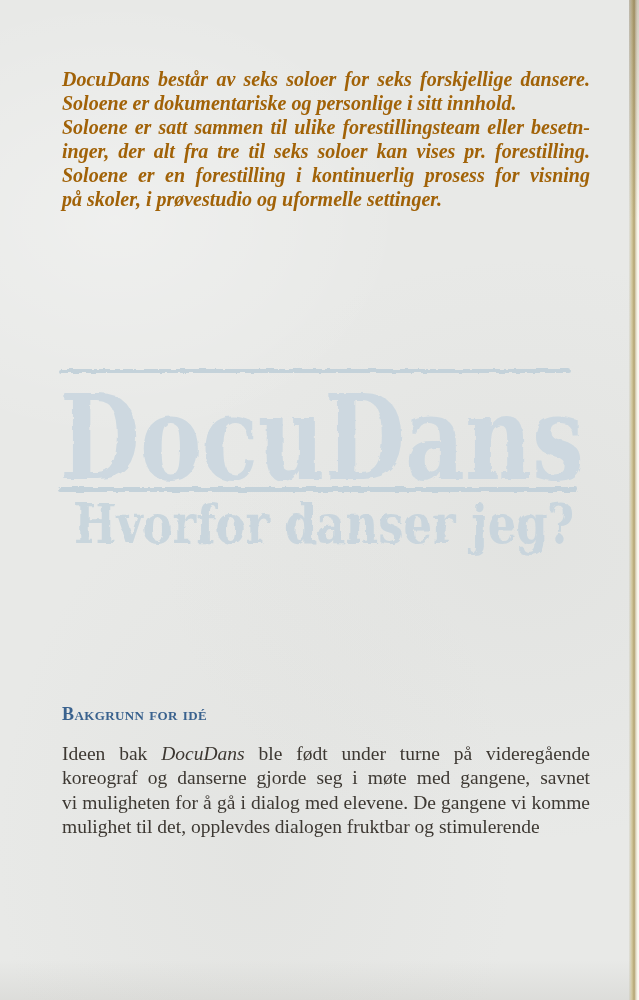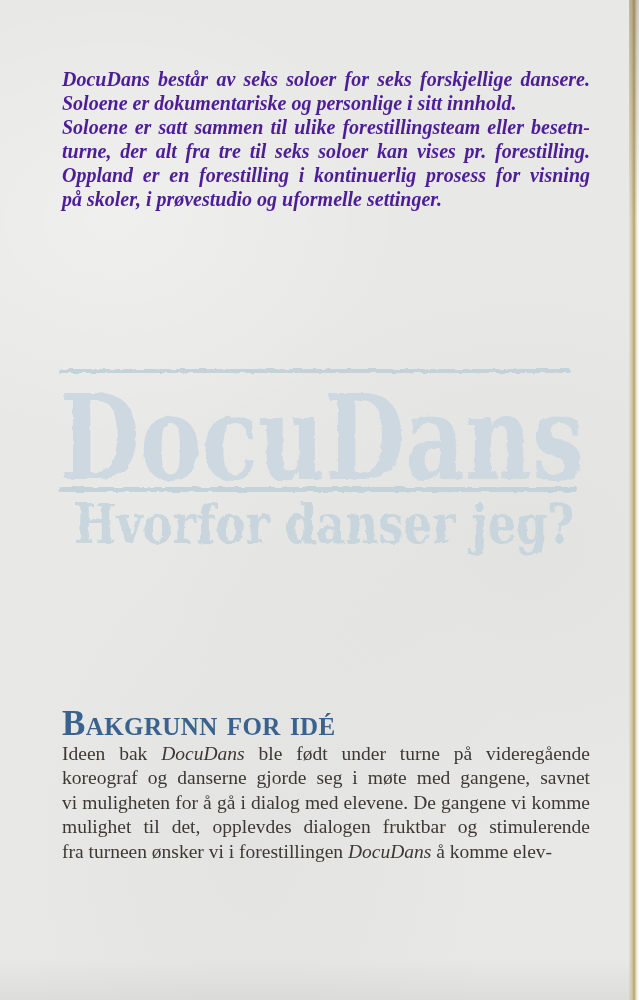--- a/index.html
+++ b/index.html
@@ -34,40 +34,40 @@
   }
   .scan-edge-right::before {
     content: ""; position: absolute; inset: 0;
     background: linear-gradient(to bottom, rgba(90,70,40,0.25), rgba(90,70,40,0) 22%);
   }
 
   .intro {
     position: absolute; left: 62px; top: 68px; width: 528px;
     font-size: 20px; line-height: 23.9px;
     font-weight: bold; font-style: italic;
-    color: #4c1d95;
+    color: #a16207;
     text-align: justify;
   }
   .intro .line { text-align-last: justify; }
   .intro .line:nth-child(2),
   .intro .line:nth-child(6) { text-align-last: left; }
 
   .watermark {
     position: absolute; left: 56px; top: 366px;
     width: 532px; height: 195px;
   }
   .watermark svg { display: block; width: 100%; height: 100%; }
   .watermark text {
     font-family: "DejaVu Serif", serif;
     font-weight: bold;
   }
 
   .section-heading {
     position: absolute; left: 62px; top: 704px;
-    font-size: 35px; font-weight: bold;
+    font-size: 18px; font-weight: bold;
     font-variant: small-caps;
     letter-spacing: 0.4px;
     color: #3a628e;
   }
 
   .body-text {
     position: absolute; left: 62px; top: 742px; width: 528px;
     font-size: 19.5px; line-height: 24.4px;
     color: #3d3832;
     text-align: justify;
@@ -78,22 +78,22 @@
 </style>
 </head>
 <body>
 
 <div class="paper-texture"></div>
 
 <div class="intro">
     <div class="line">DocuDans består av seks soloer for seks forskjellige dansere.</div>
     <div class="line">Soloene er dokumentariske og personlige i sitt innhold.</div>
     <div class="line">Soloene er satt sammen til ulike forestillingsteam eller besetn-</div>
-    <div class="line">turne, der alt fra tre til seks soloer kan vises pr. forestilling.</div>
-    <div class="line">Oppland er en forestilling i kontinuerlig prosess for visning</div>
+    <div class="line">inger, der alt fra tre til seks soloer kan vises pr. forestilling.</div>
+    <div class="line">Soloene er en forestilling i kontinuerlig prosess for visning</div>
     <div class="line">på skoler, i prøvestudio og uformelle settinger.</div>
   </div>
 
 <div class="watermark">
   <svg viewBox="0 0 532 195" xmlns="http://www.w3.org/2000/svg">
     <defs>
       <filter id="rough" x="-5%" y="-5%" width="110%" height="110%">
         <feTurbulence type="fractalNoise" baseFrequency="0.12" numOctaves="2" result="n"></feTurbulence>
         <feDisplacementMap in="SourceGraphic" in2="n" scale="4"></feDisplacementMap>
       </filter>
@@ -107,16 +107,15 @@
   </svg>
 </div>
 
 <div class="section-heading">Bakgrunn for idé</div>
 
 <div class="body-text">
     <div class="line">Ideen bak <em>DocuDans</em> ble født under turne på videregående</div>
     <div class="line">koreograf og danserne gjorde seg i møte med gangene, savnet</div>
     <div class="line">vi muligheten for å gå i dialog med elevene. De gangene vi komme</div>
     <div class="line">mulighet til det, opplevdes dialogen fruktbar og stimulerende</div>
-    <div class="line">fra turneen ønsker vi i forestillingen <em>DocuDans</em> å komme elev-</div>
   </div>
 
 <div class="scan-edge-right"></div>
 
 </body></html>

